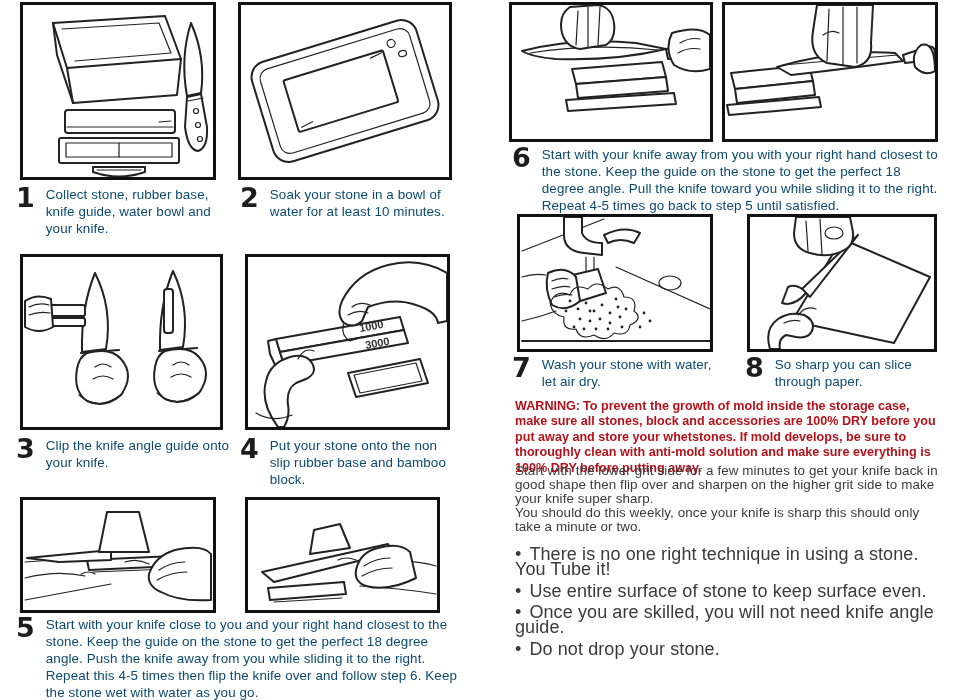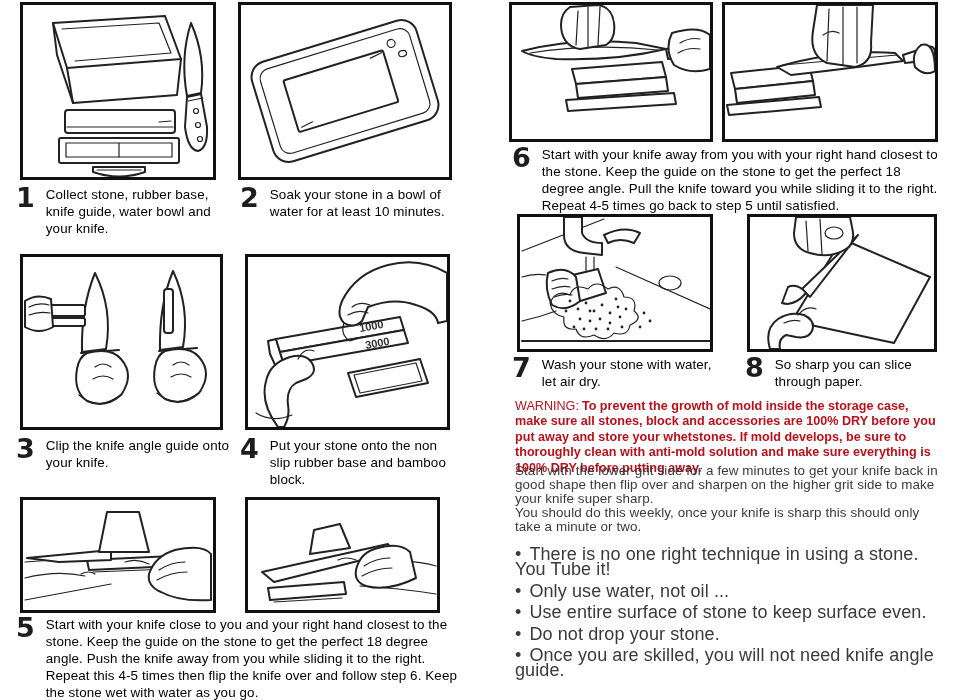--- a/index.html
+++ b/index.html
@@ -14,23 +14,23 @@
   }
   svg .f{fill:#fff}
   svg .thin{stroke-width:1.2}
   svg .dotfill{fill:#222;stroke:none}
   svg text{fill:#333;stroke:none;font-family:"Liberation Sans",sans-serif;font-size:11px;font-weight:bold}
   .cap{position:absolute;display:flex;align-items:flex-start}
   .num{
     font-size:27px;font-weight:700;line-height:23px;margin-right:11px;color:#1d1d1d;
     font-family:"DejaVu Sans","Liberation Sans",sans-serif;flex:0 0 auto;
   }
-  .txt{font-size:13.4px;line-height:17px;letter-spacing:.1px;color:#000000}
+  .txt{font-size:13.4px;line-height:17px;letter-spacing:.1px;color:#0c4a6e}
   .warning{position:absolute;margin:0;font-size:12.6px;line-height:15.4px;color:#b5121b;font-weight:600}
-  .warning .wlabel{font-weight:400;margin-right:3px}
+  .warning .wlabel{font-weight:700;margin-right:3px}
   .para{position:absolute;margin:0;font-size:13.4px;line-height:14px;letter-spacing:.1px;color:#3a3a3a}
   .tips{position:absolute;margin:0;padding:0;list-style:none}
   .tips li{
     font-size:18px;line-height:15px;margin-bottom:6.5px;color:#3a3a3a;letter-spacing:.1px;
   }
   .tips li::before{content:"\2022";margin-right:8px}
 </style>
 </head>
 <body>
 
@@ -344,17 +344,16 @@
 </div>
 
 <p class="warning" style="left:515px;top:399px;width:428px"><span class="wlabel">WARNING:</span><span>To prevent the growth of mold inside the storage case, make sure all stones, block and accessories are 100% DRY before you put away and store your whetstones. If mold develops, be sure to thoroughly clean with anti-mold solution and make sure everything is 100% DRY before putting away.</span></p>
 
 <p class="para" style="left:515px;top:464px;width:432px">Start with the lower grit side for a few minutes to get your knife back in good shape then flip over and sharpen on the higher grit side to make your knife super sharp.</p>
 
 <p class="para" style="left:515px;top:506px;width:432px">You should do this weekly, once your knife is sharp this should only take a minute or two.</p>
 
 <ul class="tips" style="left:515px;top:547px;width:434px">
   <li>There is no one right technique in using a stone. You Tube it!</li>
-  <li>Only use water, not oil ...</li>
   <li>Use entire surface of stone to keep surface even.</li>
+  <li>Once you are skilled, you will not need knife angle guide.</li>
   <li>Do not drop your stone.</li>
-  <li>Once you are skilled, you will not need knife angle guide.</li>
 </ul>
 
 </body></html>

